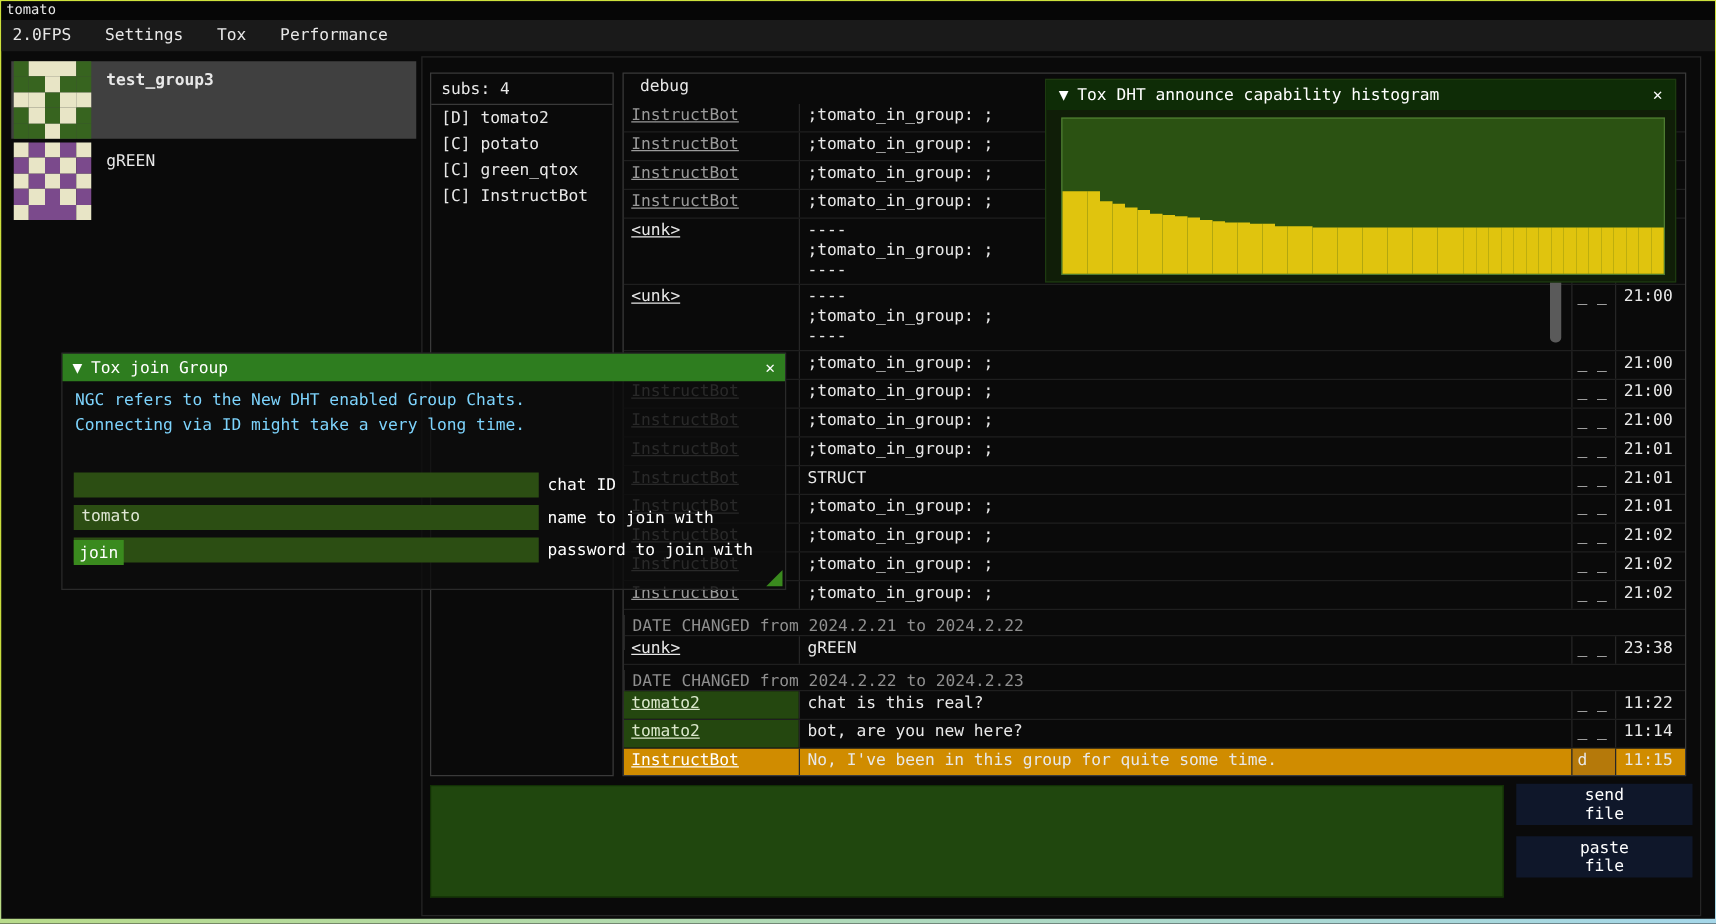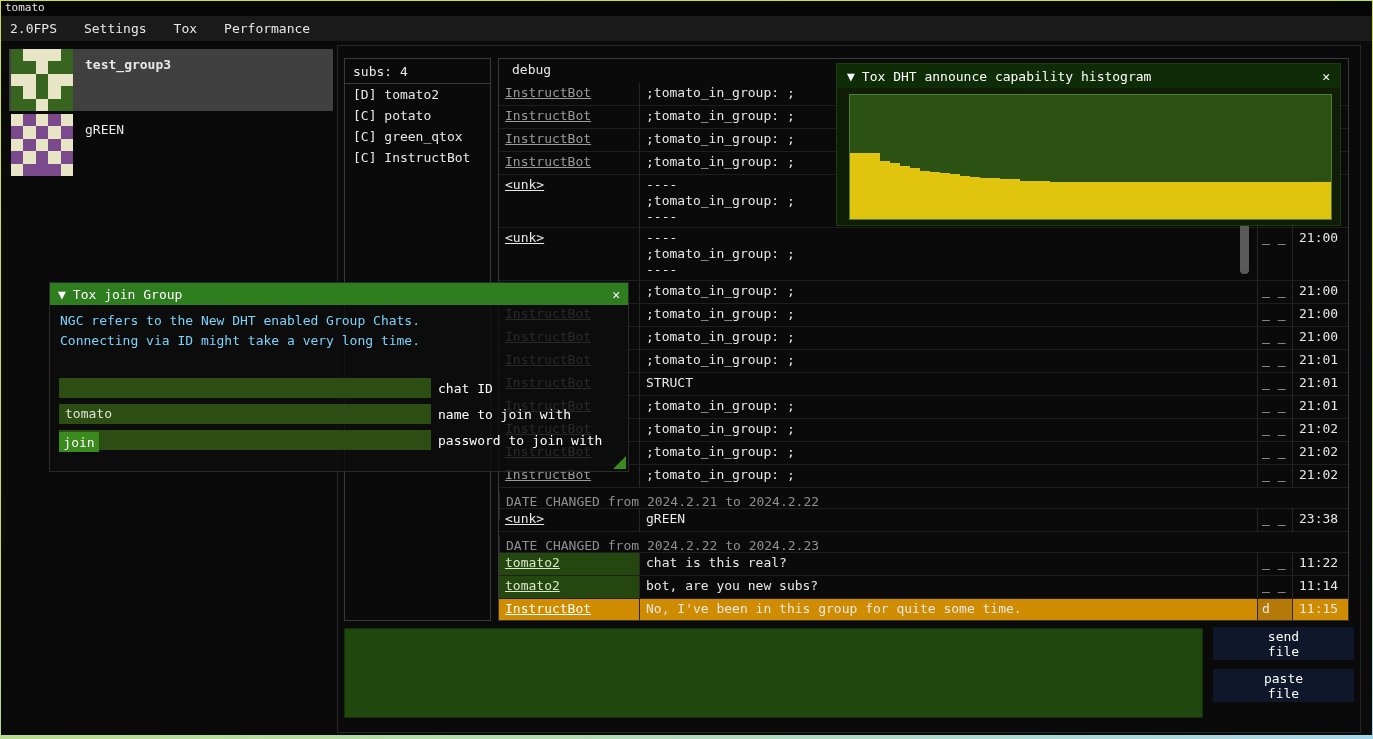--- a/index.html
+++ b/index.html
@@ -298,21 +298,21 @@
             <div class="cell time"></div>
           </div>
           <div class="chat-row self">
             <div class="cell name">tomato2</div>
             <div class="cell msg">chat is this real?</div>
             <div class="cell flags">_ _</div>
             <div class="cell time">11:22</div>
           </div>
           <div class="chat-row self">
             <div class="cell name">tomato2</div>
-            <div class="cell msg">bot, are you new subs?</div>
+            <div class="cell msg">bot, are you new here?</div>
             <div class="cell flags">_ _</div>
             <div class="cell time">11:14</div>
           </div>
           <div class="chat-row bot">
             <div class="cell name">InstructBot</div>
             <div class="cell msg">No, I've been in this group for quite some time.</div>
             <div class="cell flags">d</div>
             <div class="cell time">11:15</div>
           </div>
         </div>

